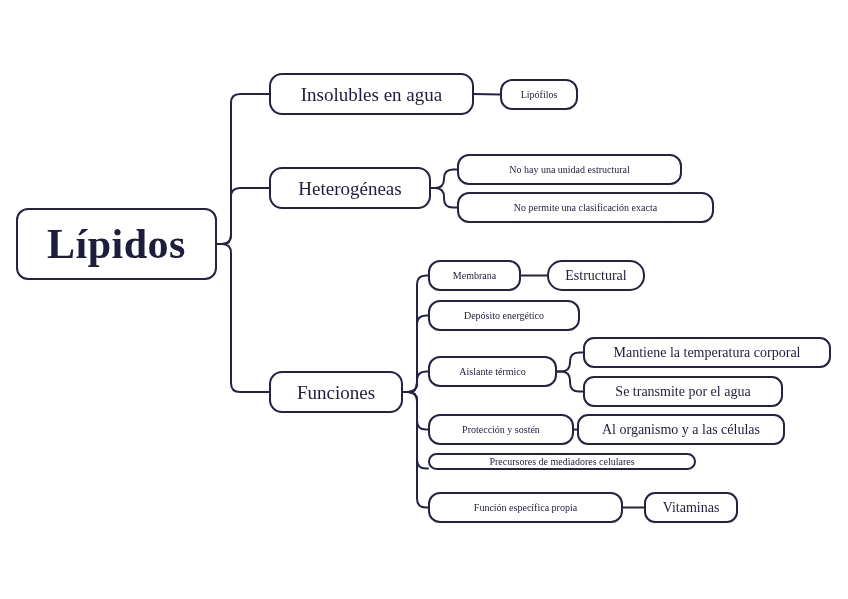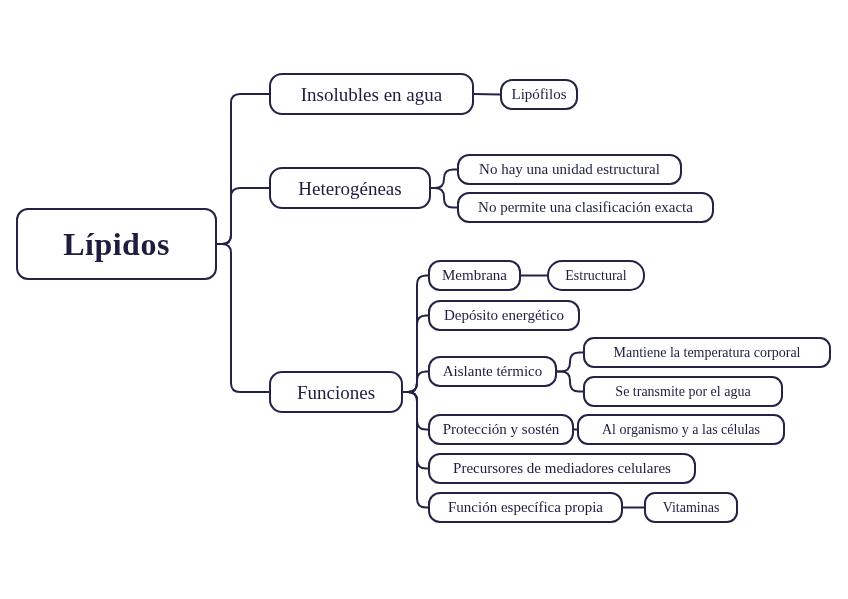--- a/index.html
+++ b/index.html
@@ -34,29 +34,29 @@
     border-radius: 14px;
     color: #1d1d3f;
     white-space: nowrap;
     line-height: 1;
     padding: 0 22px;
   }
   .node.root {
     border-width: 2px;
     border-radius: 12px;
     font-weight: bold;
-    font-size: 32px;
+    font-size: 42px;
     letter-spacing: 0.5px;
   }
   .node.lvl1 {
     font-size: 19px;
     border-radius: 13px;
   }
   .node.lvl2 {
-    font-size: 15px;
+    font-size: 10px;
     border-radius: 12px;
   }
   .node.lvl3 {
     font-size: 14px;
     border-radius: 11px;
   }
 </style>
 </head>
 <body>
 
@@ -119,21 +119,21 @@
       </div>
       <div class="node lvl3" style="left: 583px; top: 376px; width: 200px; height: 31px; border-color: rgb(35, 35, 71); color: rgb(29, 29, 63);">
         <span>Se transmite por el agua</span>
       </div>
       <div class="node lvl2" style="left: 428px; top: 414px; width: 146px; height: 31px; border-color: rgb(35, 35, 71); color: rgb(29, 29, 63);">
         <span>Protección y sostén</span>
       </div>
       <div class="node lvl3" style="left: 577px; top: 414px; width: 208px; height: 31px; border-color: rgb(35, 35, 71); color: rgb(29, 29, 63); border-radius: 11px;">
         <span>Al organismo y a las células</span>
       </div>
-      <div class="node lvl2" style="left: 428px; top: 453px; width: 268px; height: 31px; border-color: rgb(35, 35, 71); color: rgb(29, 29, 63);">
+      <div class="node lvl2" style="left: 428px; top: 453px; width: 268px; height: 17px; border-color: rgb(35, 35, 71); color: rgb(29, 29, 63);">
         <span>Precursores de mediadores celulares</span>
       </div>
       <div class="node lvl2" style="left: 428px; top: 492px; width: 195px; height: 31px; border-color: rgb(35, 35, 71); color: rgb(29, 29, 63);">
         <span>Función específica propia</span>
       </div>
       <div class="node lvl3" style="left: 644px; top: 492px; width: 94px; height: 31px; border-color: rgb(35, 35, 71); color: rgb(29, 29, 63);">
         <span>Vitaminas</span>
       </div>
     </div>
 </div>

